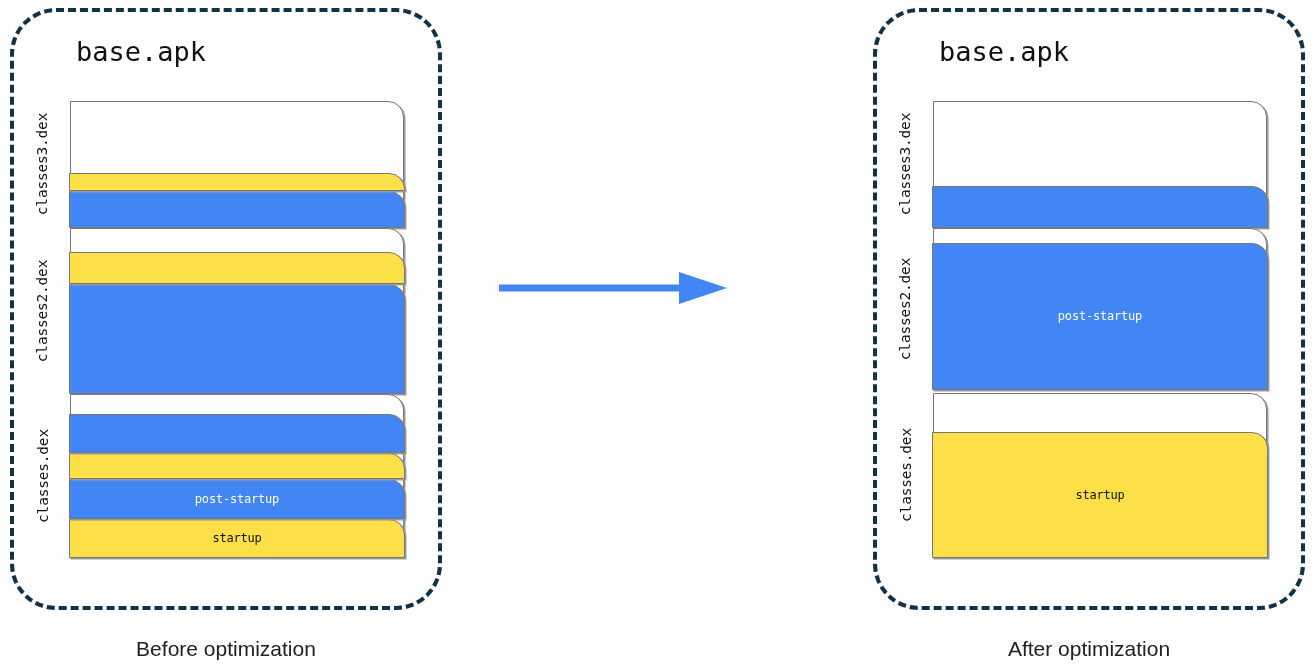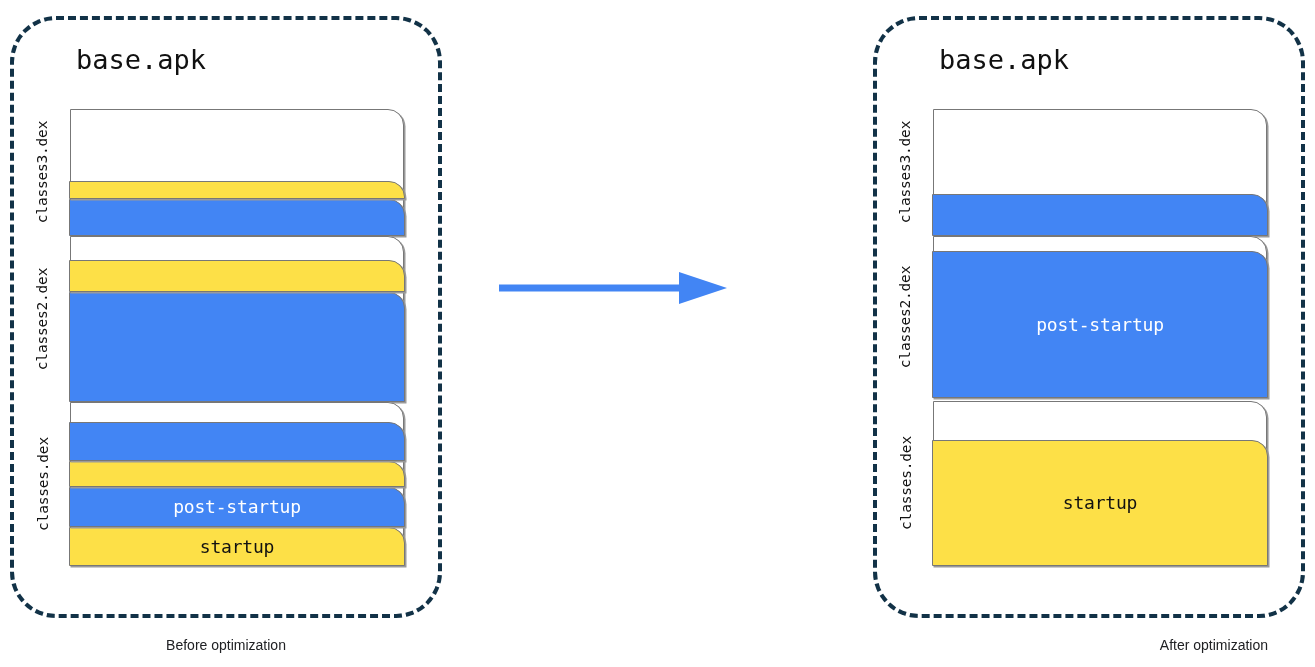--- a/index.html
+++ b/index.html
@@ -12,21 +12,21 @@
     height: 667px;
     position: relative;
     overflow: hidden;
     font-family: "Liberation Sans", sans-serif;
     color: #202124;
   }
 
   
   .panel {
     position: absolute;
-    top: 16px;
+    top: 8px;
     width: 432px;
     height: 602px;
     border: 4px dashed #123247;
     border-radius: 46px;
     box-sizing: border-box;
     background: #ffffff;
   }
   #panel-before { left: 10px; }
   #panel-after  { left: 873px; }
 
@@ -88,21 +88,21 @@
     box-shadow: 1.5px 1.5px 0 0 #9a9a9a;
     display: flex;
     align-items: center;
     justify-content: center;
   }
   .seg.blue  { background: #4285F4; }
   .seg.green { background: #fde047; }
 
   .seg-label {
     font-family: "DejaVu Sans Mono", "Liberation Mono", monospace;
-    font-size: 18px;
+    font-size: 12px;
     letter-spacing: -0.2px;
     pointer-events: none;
   }
   .seg.blue  .seg-label { color: #ffffff; }
   .seg.green .seg-label { color: #111111; }
 
   
   #transform-arrow {
     position: absolute;
     left: 499px;
@@ -111,25 +111,25 @@
     height: 44px;
   }
 
   
   .caption {
     position: absolute;
     top: 637px;
     width: 432px;
     text-align: center;
     font-family: "Liberation Sans", sans-serif;
-    font-size: 14px;
+    font-size: 21px;
     color: #202124;
   }
   #caption-before { left: 10px; }
-  #caption-after  { left: 836px; text-align: right; }
+  #caption-after  { left: 873px; }
 </style>
 </head>
 <body>
 
 <div class="panel" id="panel-before">
   <div class="panel-title">base.apk</div>
 
   <div class="dex-group" style="left:28px; top:89px; width:362px; height:126px;">
     <div class="dex-label">
       <span>classes3.dex</span>

